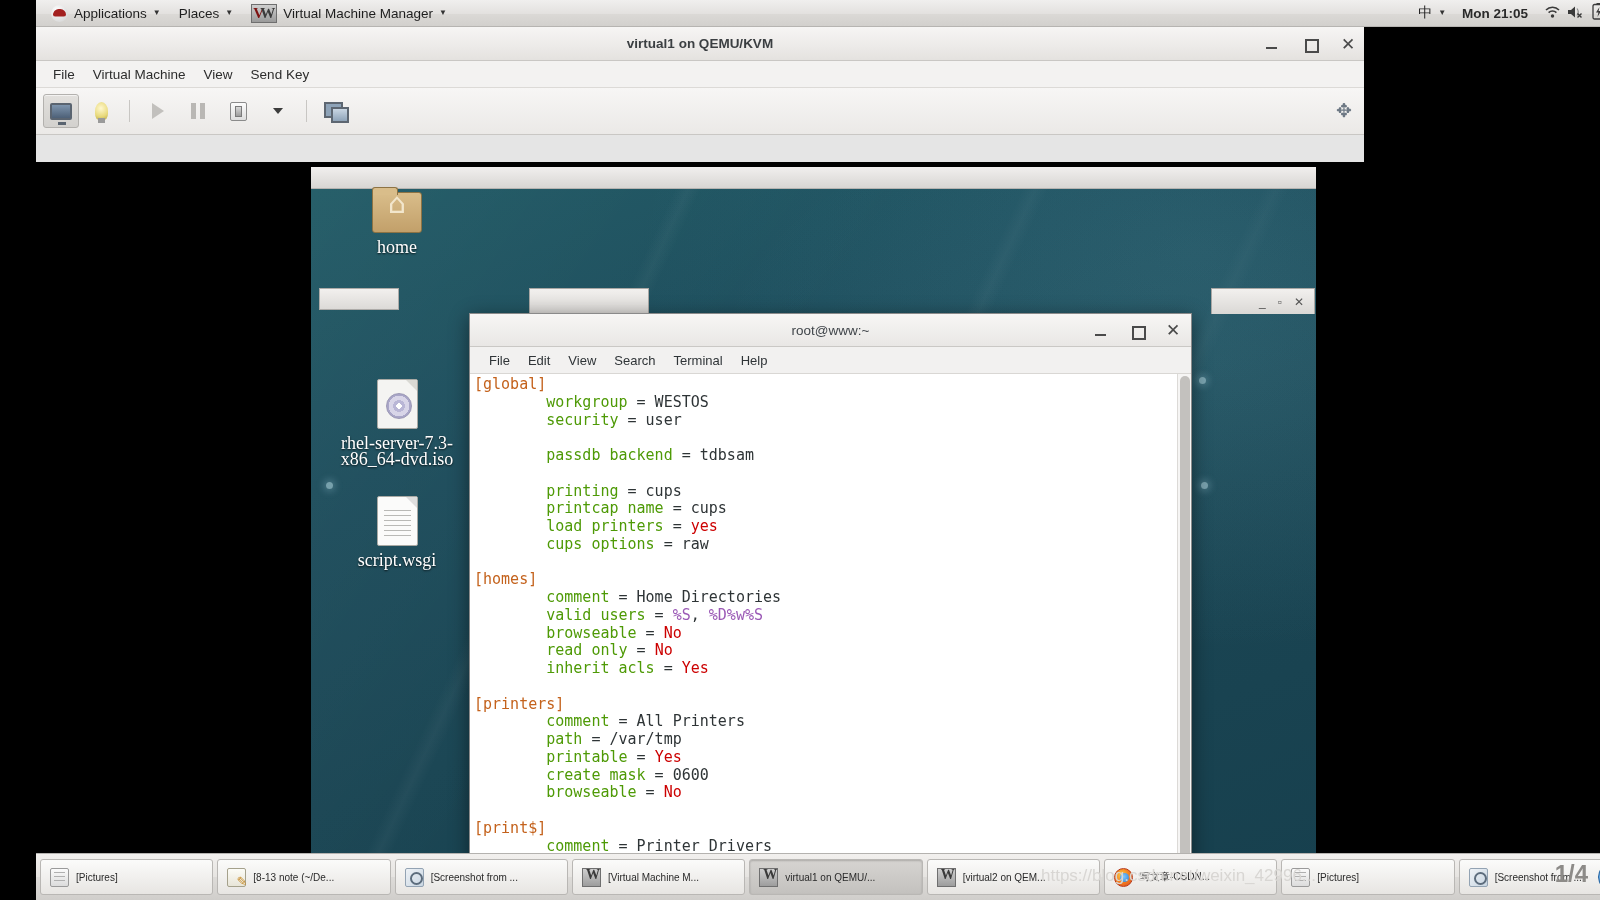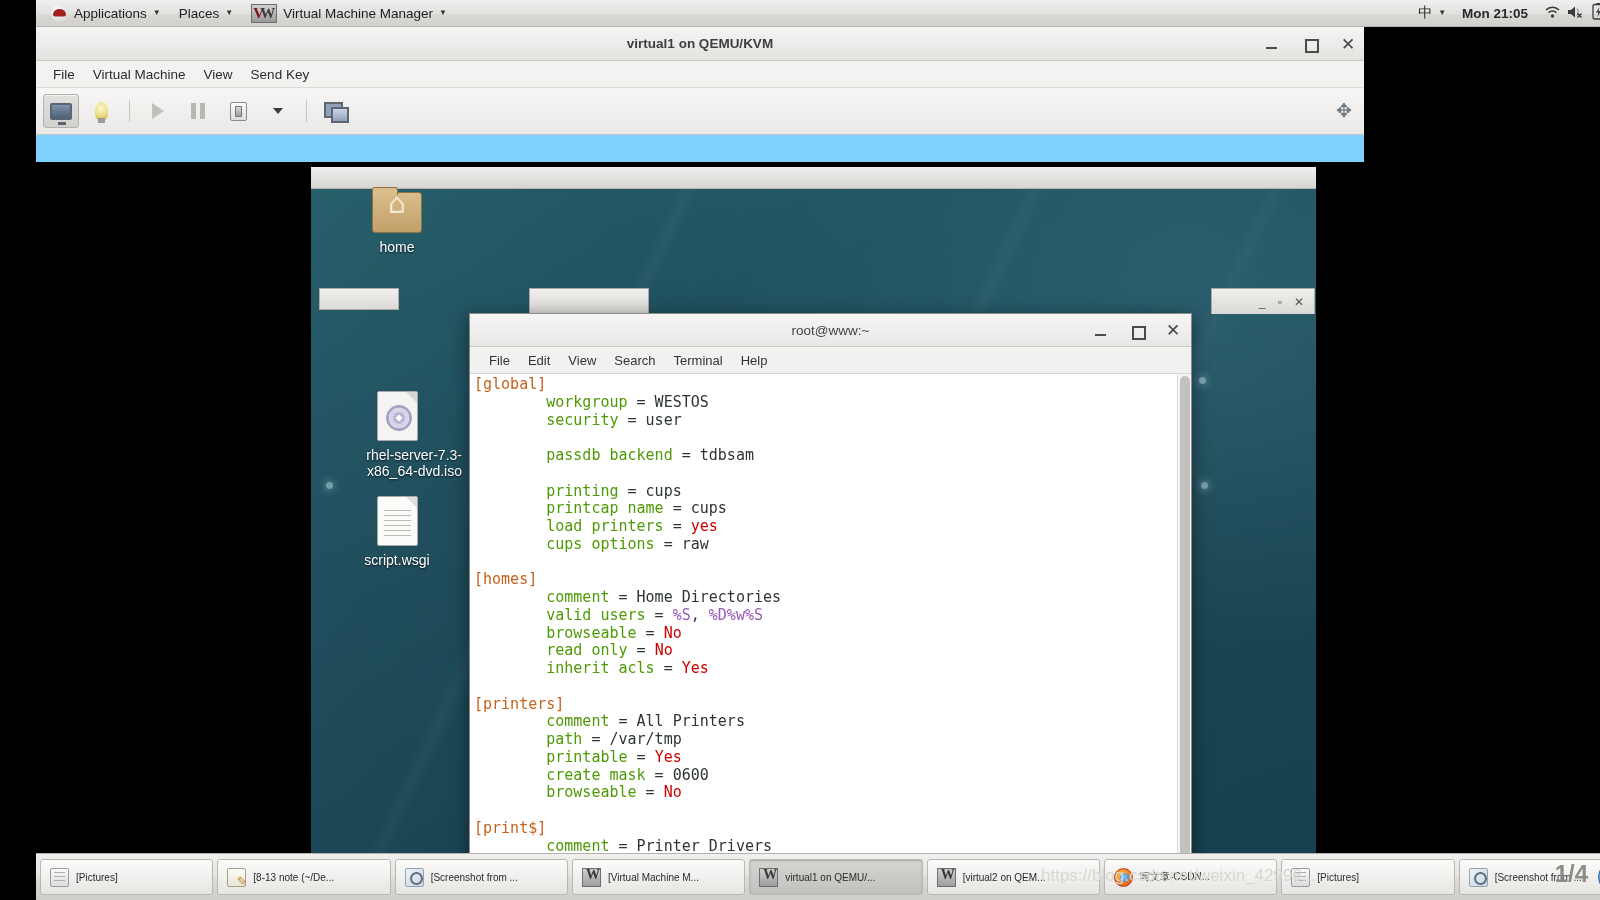--- a/index.html
+++ b/index.html
@@ -48,21 +48,21 @@
   }
   .gp-right { margin-left:auto; display:flex; align-items:center; gap:2px; padding-right: 10px; }
   .gp-right .gp-item { padding: 3px 7px; }
   .ime-cn { font-size: 14px; }
   .clock { font-size: 13.5px; font-weight: bold; color:#2a2a2a; }
   .ico-wifi, .ico-vol, .ico-bat { display:inline-block; }
 
   
   .vmm-window {
     position:absolute; left:0; top:27px; width:1328px; height:826px;
-    background:#7dd3fc;
+    background:#e5e5e5;
   }
   .vmm-titlebar {
     height: 34px; width:100%;
     background: linear-gradient(to bottom,#f6f5f4 0%, #eceae8 60%, #e4e2df 100%);
     border-bottom:1px solid #c9c7c4;
     display:flex; align-items:center; justify-content:center; position:relative;
   }
   .vmm-title { font-size:13.5px; color:#3b3f42; font-weight:bold; }
   .vmm-winbtns { position:absolute; right:8px; top:0; height:34px; display:flex; align-items:center; gap:22px; }
   .wb { width:16px; height:16px; position:relative; color:#4a4a4a; font-size:13px;
@@ -127,21 +127,21 @@
   }
   .dot { position:absolute; width:7px;height:7px;border-radius:50%;background:rgba(190,225,235,0.55);
          box-shadow:0 0 7px 3px rgba(170,215,230,0.25); }
 
   
   .guest-topbar{position:absolute;left:0;top:0;width:1005px;height:22px;
     background:linear-gradient(to bottom,#f1efee,#d8d6d3); border-bottom:1px solid #b5b3b0;}
 
   
   .dicon{position:absolute;width:120px;text-align:center;color:#fff;
-         font-family:Liberation Sans, sans-serif; font-size:14px; line-height:16px;
+         font-family:Liberation Serif, serif; font-size:18px; line-height:16px;
          text-shadow:0 1px 2px rgba(0,0,0,0.8);}
   .dicon .glyph{display:block;margin:0 auto 6px;}
   .folder-home{width:50px;height:41px;position:relative;
     background:linear-gradient(to bottom,#d9bd8a,#c2a06a);border:1px solid #8d7344;border-radius:3px;}
   .folder-home::before{content:"";position:absolute;left:-1px;top:-6px;width:24px;height:7px;
     background:#d9bd8a;border:1px solid #8d7344;border-bottom:none;border-radius:3px 3px 0 0;}
   .folder-home::after{content:"⌂";position:absolute;left:0;right:0;top:3px;font-size:28px;color:#f2e6cc;
     font-family:"DejaVu Sans",sans-serif;text-shadow:none;}
   .trash-ic{width:42px;height:44px;position:relative;
     background:linear-gradient(to bottom,#c9cdd0 0%,#aeb3b7 45%,#9aa0a4 100%);
@@ -335,21 +335,21 @@
       <div class="guest-desktop">
         <div class="guest-topbar"></div>
         <span class="dot" style="left:15px; top:315px;"></span>
         <span class="dot" style="left:888px; top:210px;"></span>
         <span class="dot" style="left:890px; top:315px;"></span>
 
         <div class="dicon" style="left:26px; top:25px;">
           <span class="glyph folder-home"></span>
           <span>home</span>
         </div>
-        <div class="dicon" style="left:21px; top:224px; width:130px;text-align:right;">
+        <div class="dicon" style="left:21px; top:212px; width:130px;">
           <span class="glyph iso-ic"></span>
           <span>rhel-server-7.3-x86_64-dvd.iso</span>
         </div>
         <div class="dicon" style="left:26px; top:329px;">
           <span class="glyph wsgi-ic"></span>
           <span>script.wsgi</span>
         </div>
       </div>
 
       <div class="bg-win-c"></div>

